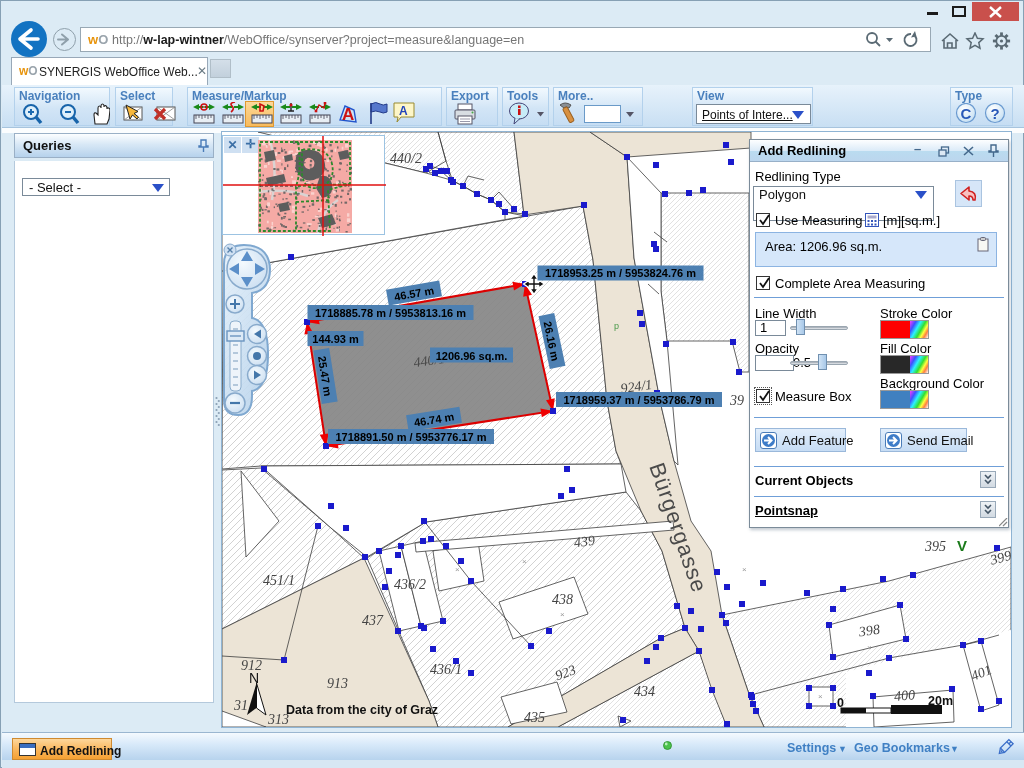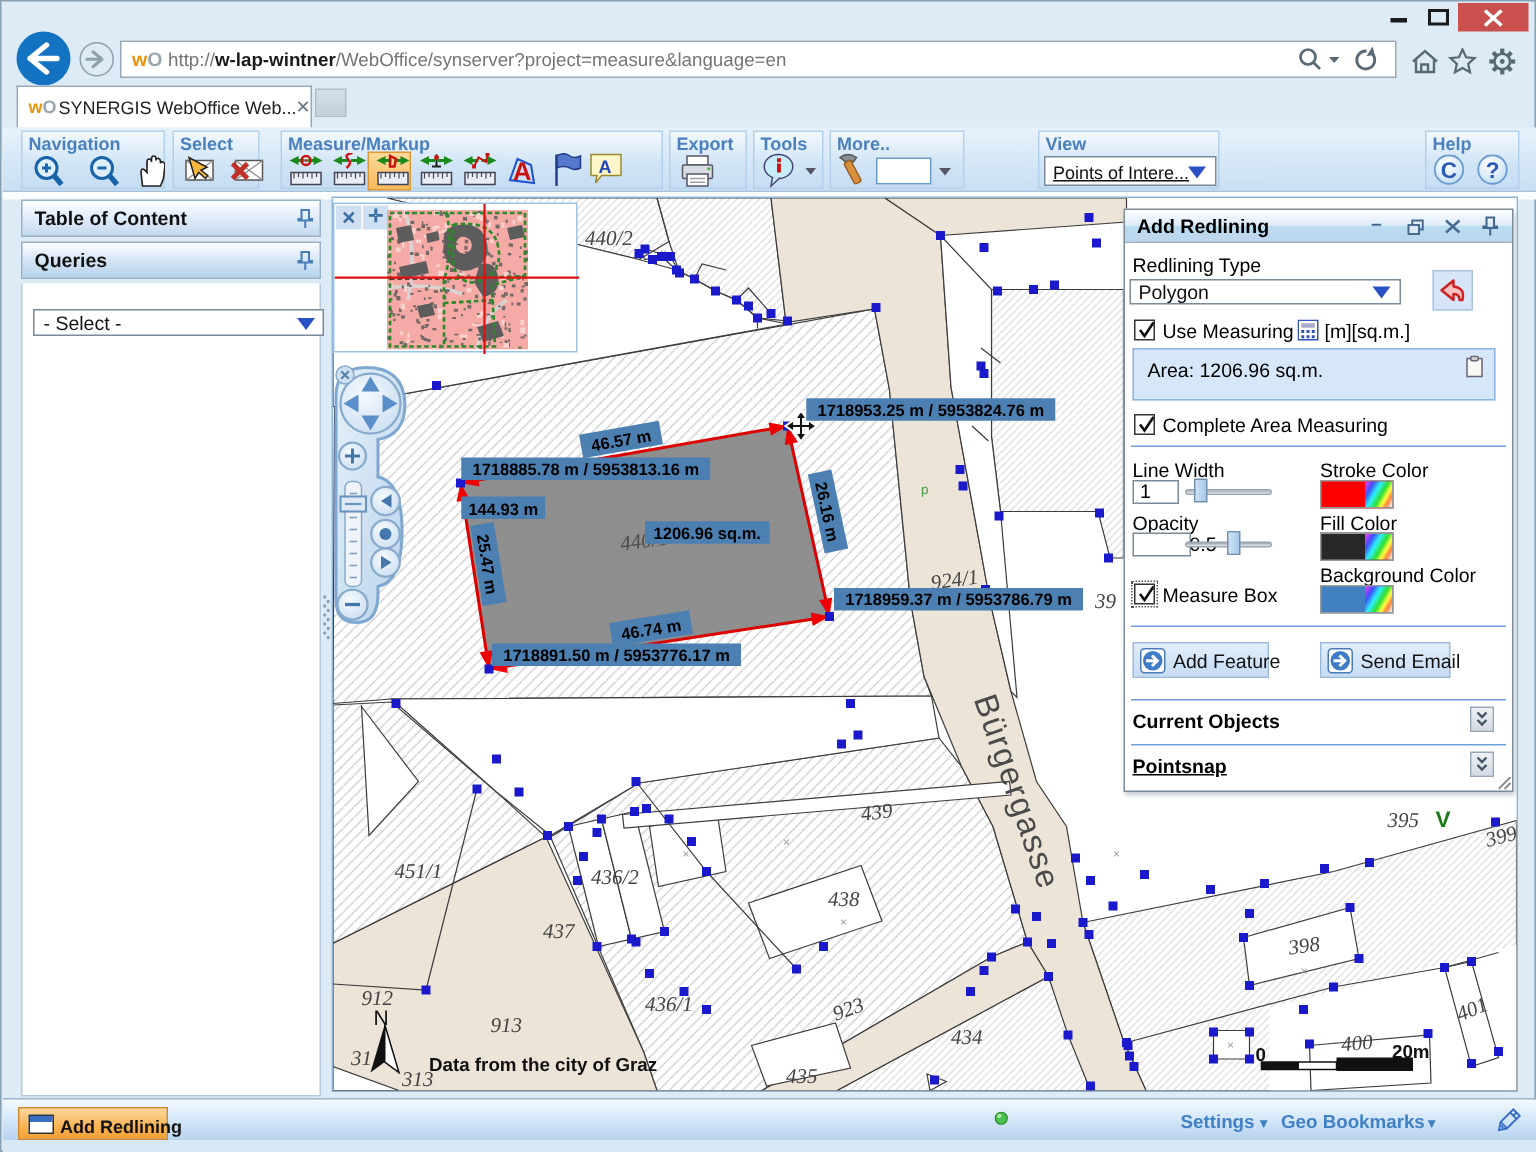--- a/index.html
+++ b/index.html
@@ -260,53 +260,47 @@
         </svg>
     </div>
     <div class="grp" style="left:690px;width:121px;padding-left:44px;">
       <div class="lbl">View</div>
       <div class="selbox" style="left:3px;top:16px;width:115px;height:20px;">
           <span style="position:absolute;left:5px;top:3px;font-size:12px;text-decoration:underline;">Points of Intere...</span>
           <span class="tri" style="right:6px;top:6px;"></span>
         </div>
     </div>
     <div class="grp" style="left:948px;width:63px;">
-      <div class="lbl">Help</div>
+      <div class="lbl">Type</div>
       <svg style="left:3px;top:15px" width="57" height="23" viewBox="0 0 57 23">
         <defs>
             <radialGradient id="hbg" cx=".4" cy=".3" r=".9">
               <stop offset="0" stop-color="#fff"></stop>
               <stop offset="1" stop-color="#b8d8f0"></stop>
             </radialGradient>
           </defs>
         <circle cx="12" cy="10" r="9.5" fill="url(#hbg)" stroke="#6a9ad0" stroke-width="1.2"></circle>
         <text x="6.5" y="15.5" font-size="15" font-weight="bold" fill="#2858b8" font-family="Liberation Sans">C</text>
         <circle cx="41" cy="10" r="9.5" fill="url(#hbg)" stroke="#6a9ad0" stroke-width="1.2"></circle>
         <text x="36.5" y="15.5" font-size="15" font-weight="bold" fill="#2858b8" font-family="Liberation Sans">?</text>
       </svg>
     </div>
   </div>
 
   <div class="abs" style="left:1px;top:127px;width:1022px;height:5px;background:#fbfdfe;"></div>
 
   <div class="abs" id="dock-l">
-    <div class="phead">
-        <b>Table of Content</b>
-        <svg style="position:absolute;left:183px;top:5px" width="11" height="14" viewBox="0 0 11 14">
-          <path d="M3,1 L8,1 L8,7 L10,7 L10,8 L1,8 L1,7 L3,7 Z M5.5,8 L5.5,13" stroke="#4a7cb8" stroke-width="1.4" fill="none"></path>
-        </svg>
-      </div>
     <div class="phead" style="background:linear-gradient(#fcfeff,#d8e8f6 45%,#b6d2ec);">
         <b>Queries</b>
         <svg style="position:absolute;left:183px;top:5px" width="11" height="14" viewBox="0 0 11 14">
           <path d="M3,1 L8,1 L8,7 L10,7 L10,8 L1,8 L1,7 L3,7 Z M5.5,8 L5.5,13" stroke="#4a7cb8" stroke-width="1.4" fill="none"></path>
         </svg>
       </div>
     <div id="qbody">
-      <div class="selbox" style="left:7px;top:17px;width:194px;height:18px;">
+      <div class="selbox" style="left:7px;top:17px;width:148px;height:18px;">
           <span style="position:absolute;left:6px;top:1px;">- Select -</span>
           <span class="tri" style="right:5px;top:5px;"></span>
         </div>
     </div>
   </div>
 
   <div class="abs" id="mapwrap">
   <svg width="789" height="595" viewBox="0 0 789 595" style="position:absolute;left:0;top:0;">
     <defs>
       <pattern id="ht1" width="7" height="7" patternUnits="userSpaceOnUse">
@@ -994,21 +988,21 @@
           <rect x="1" y="4" width="7" height="6" fill="#dce8f4" stroke="#44688c" stroke-width="1.3"></rect>
         </svg>
       <svg class="rpicon" style="left:213px;top:6px" width="11" height="10">
           <path d="M1,1 L10,9 M10,1 L1,9" stroke="#44688c" stroke-width="1.6"></path>
         </svg>
       <svg class="rpicon" style="left:238px;top:4px" width="11" height="14" viewBox="0 0 11 14">
           <path d="M3,1 L8,1 L8,7 L10,7 L10,8 L1,8 L1,7 L3,7 Z M5.5,8 L5.5,13" stroke="#44688c" stroke-width="1.4" fill="none"></path>
         </svg>
     </div>
     <span class="abs" style="left:5px;top:29px;">Redlining Type</span>
-    <div class="selbox" style="left:3px;top:46px;width:181px;height:17px;">
+    <div class="selbox" style="left:3px;top:46px;width:181px;height:35px;">
         <span style="position:absolute;left:5px;top:0px;">Polygon</span>
         <span class="tri" style="right:6px;top:4px;"></span>
       </div>
     <div class="abs" style="left:205px;top:40px;width:27px;height:27px;background:#d6e6f8;border:1px solid #aac4e0;">
       <svg width="25" height="25" viewBox="0 0 25 25">
           <path d="M19,19 Q21,11 13,10 L13,6 L5,12.5 L13,19 L13,15 Q17,15 17,19 Z" fill="#f8c0c0" stroke="#d02020" stroke-width="1.6" stroke-linejoin="round"></path>
         </svg>
     </div>
     <div class="cb" style="left:6px;top:73px;">
         <svg width="14" height="16" viewBox="0 0 14 16">

